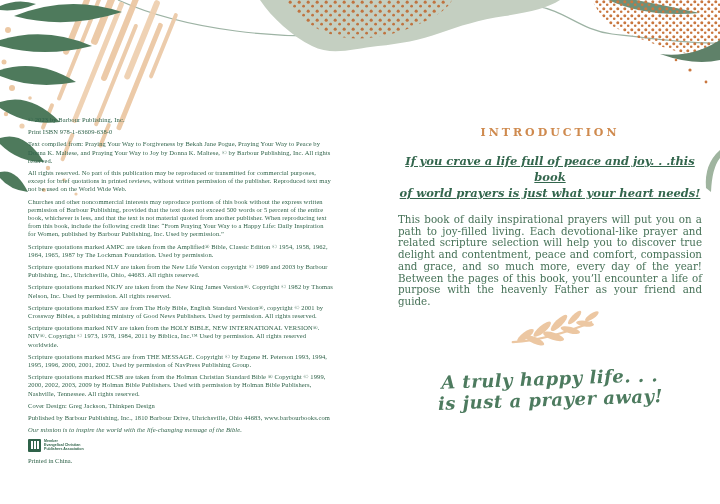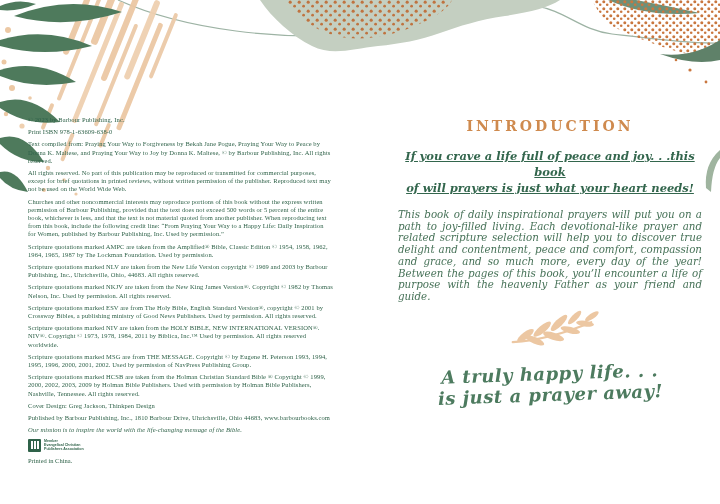--- a/index.html
+++ b/index.html
@@ -17,26 +17,26 @@
   .copy-par.ital{font-style:italic;}
   .ecpa{display:flex;align-items:center;gap:3px;margin:4px 0 5px 0;}
   .ecpa-mark{width:13px;height:13px;background:#2f6249;border-radius:1px;display:flex;align-items:center;justify-content:center;gap:1px;}
   .ecpa-mark i{display:block;width:2px;height:8px;background:#ffffff;}
   .ecpa-text{display:flex;flex-direction:column;justify-content:center;}
   .ecpa-text span{font-size:3.6px;line-height:4.2px;color:#2f6249;font-family:"Liberation Sans",sans-serif;font-weight:bold;}
   .printed{font-size:6.5px;margin-top:3px;}
 
   
   .right-page{position:absolute;left:398px;top:118px;width:304px;text-align:center;}
-  .intro-title{font-family:"DejaVu Serif",serif;font-weight:bold;font-size:14px;
-               letter-spacing:3px;color:#cf8a4e;margin:0;}
+  .intro-title{font-family:"DejaVu Serif",serif;font-weight:bold;font-size:11px;
+               letter-spacing:3px;color:#cf8a4e;margin:8px;}
   .intro-subtitle{margin-top:14px;font-style:italic;font-weight:bold;font-size:11.5px;
                   line-height:16px;color:#33664d;font-family:"DejaVu Serif",serif;text-decoration:underline;}
   .intro-body{margin-top:13px;text-align:justify;font-size:10.3px;line-height:11.7px;
-              color:#477258;font-family:"DejaVu Serif",serif;text-justify:inter-word;font-style:italic;}
+              color:#477258;font-family:"DejaVu Serif",serif;text-justify:inter-word;}
   .sprig-spacer{height:48px;}
   .happy-quote{margin-top:2px;font-family:"DejaVu Serif",serif;font-style:italic;font-weight:bold;
                font-size:18px;line-height:21px;color:#4d7b5f;transform:rotate(-2deg);letter-spacing:.5px;}
 </style>
 </head>
 <body>
 
 <div class="page-spread">
 
   <svg class="deco-top" viewBox="0 0 720 230" aria-hidden="true">
@@ -150,21 +150,21 @@
     </div>
 
     <div class="printed">Printed in China.</div>
   </div>
 
   <div class="right-page">
     <h1 class="intro-title">INTRODUCTION</h1>
 
     <div class="intro-subtitle">
       <div>If you crave a life full of peace and joy. . .this book</div>
-      <div>of will prayers is just what your heart needs!</div>
+      <div>of world prayers is just what your heart needs!</div>
     </div>
 
     <p class="intro-body">This book of daily inspirational prayers will put you on a path to joy-filled living. Each devotional-like prayer and related scripture selection will help you to discover true delight and contentment, peace and comfort, compassion and grace, and so much more, every day of the year! Between the pages of this book, you’ll encounter a life of purpose with the heavenly Father as your friend and guide.</p>
 
     <div class="sprig-spacer"></div>
 
     <div class="happy-quote">
       <div>A truly happy life. . .</div>
       <div>is just a prayer away!</div>
     </div>

